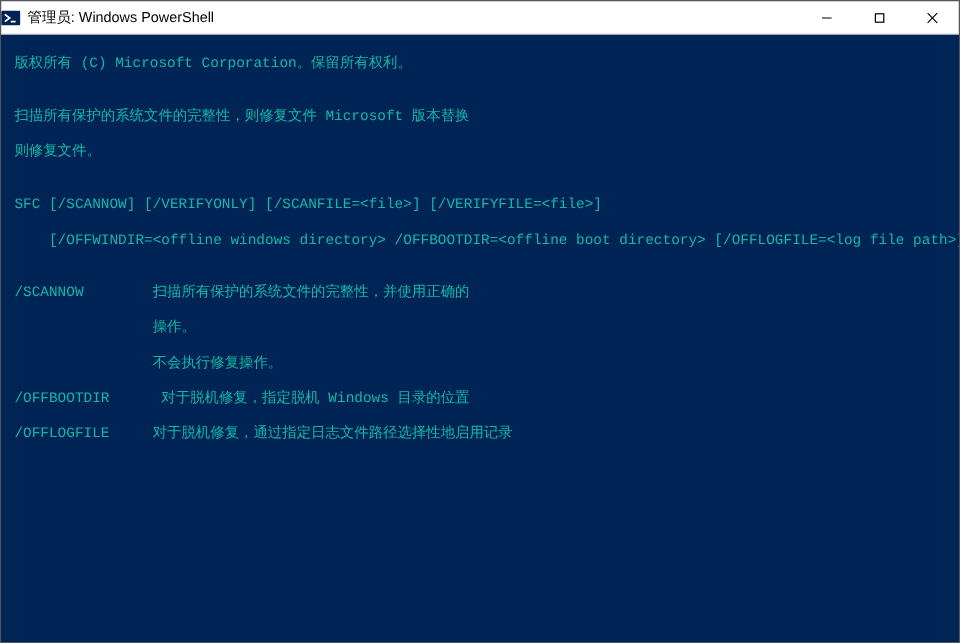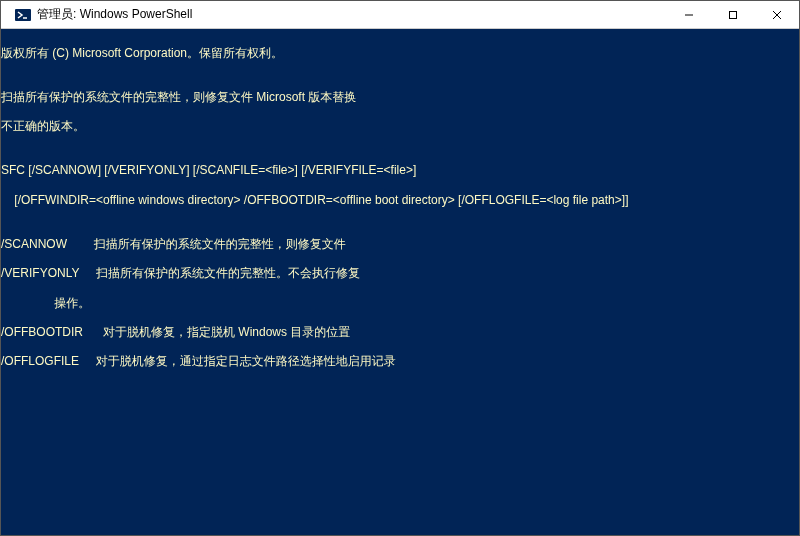--- a/index.html
+++ b/index.html
@@ -16,21 +16,21 @@
       background: #012456;
       display: flex;
       flex-direction: column;
       border: 1px solid #555;
     }
     .titlebar {
       height: 28px;
       background: #ffffff;
       display: flex;
       align-items: center;
-      padding-left: 14px;
+      padding-left: 0;
       border-bottom: 1px solid #ccc;
     }
     .titlebar-icon {
       width: 16px; height: 16px;
       display: inline-flex;
       align-items: center; justify-content: center;
       margin-right: 6px;
     }
     .titlebar-title {
       font-size: 12px;
@@ -47,25 +47,25 @@
       display: flex;
       align-items: center;
       justify-content: center;
       font-size: 13px;
       color: #000;
       cursor: pointer;
     }
     .terminal {
       flex: 1;
       background: #012456;
-      padding: 2px 0;
-      font-family: Liberation Sans, sans-serif;
+      padding: 2px 11px;
+      font-family: Liberation Mono, monospace;
       font-size: 12px;
       line-height: 14.7px;
-      color: #fef9c3;
+      color: #14b8a6;
       white-space: pre;
       overflow: hidden;
       position: relative;
     }
     .line { white-space: pre; }
   </style>
 </head>
 <body>
 
 <div class="window">
@@ -95,28 +95,28 @@
             <line x1="9" y1="1" x2="1" y2="9" stroke="#000" stroke-width="1"></line>
           </svg>
       </div>
     </div>
   </div>
 
   <div class="terminal">
 <div class="line">版权所有 (C) Microsoft Corporation。保留所有权利。</div>
 <div class="line"></div>
 <div class="line">扫描所有保护的系统文件的完整性，则修复文件 Microsoft 版本替换</div>
-<div class="line">不正确的版本。</div>
+<div class="line">则修复文件。</div>
 <div class="line"></div>
 <div class="line">SFC [/SCANNOW] [/VERIFYONLY] [/SCANFILE=&lt;file&gt;] [/VERIFYFILE=&lt;file&gt;]</div>
 <div class="line">    [/OFFWINDIR=&lt;offline windows directory&gt; /OFFBOOTDIR=&lt;offline boot directory&gt; [/OFFLOGFILE=&lt;log file path&gt;]]</div>
 <div class="line"></div>
-<div class="line">/SCANNOW        扫描所有保护的系统文件的完整性，则修复文件</div>
-<div class="line">/VERIFYONLY     扫描所有保护的系统文件的完整性。不会执行修复</div>
+<div class="line">/SCANNOW        扫描所有保护的系统文件的完整性，并使用正确的</div>
 <div class="line">                操作。</div>
+<div class="line">                不会执行修复操作。</div>
 <div class="line">/OFFBOOTDIR      对于脱机修复，指定脱机 Windows 目录的位置</div>
 <div class="line">/OFFLOGFILE     对于脱机修复，通过指定日志文件路径选择性地启用记录</div>
 <div class="line"></div>
 
 <div class="line"></div>
 
 
 
 
 

